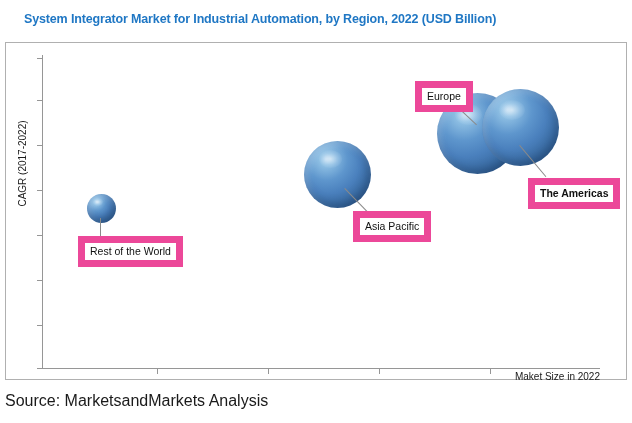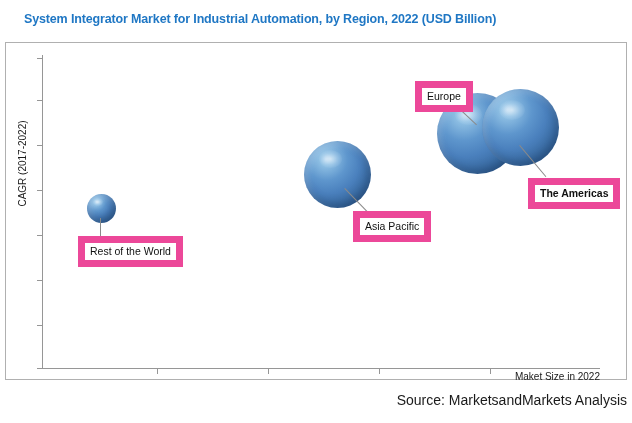--- a/index.html
+++ b/index.html
@@ -94,22 +94,22 @@
     font-size: 10px;
     color: #1a1a1a;
     white-space: nowrap;
   }
   
   .source-line {
     position: absolute;
     left: 5px;
     top: 392px;
     width: 622px;
-    text-align: right;
-    font-size: 14px;
+    text-align: left;
+    font-size: 16px;
     color: #1a1a1a;
     white-space: nowrap;
   }
   
   .bubble {
     position: absolute;
     border-radius: 50%;
     background:
       radial-gradient(circle at 33% 27%,
         #bcd9f0 0%,

